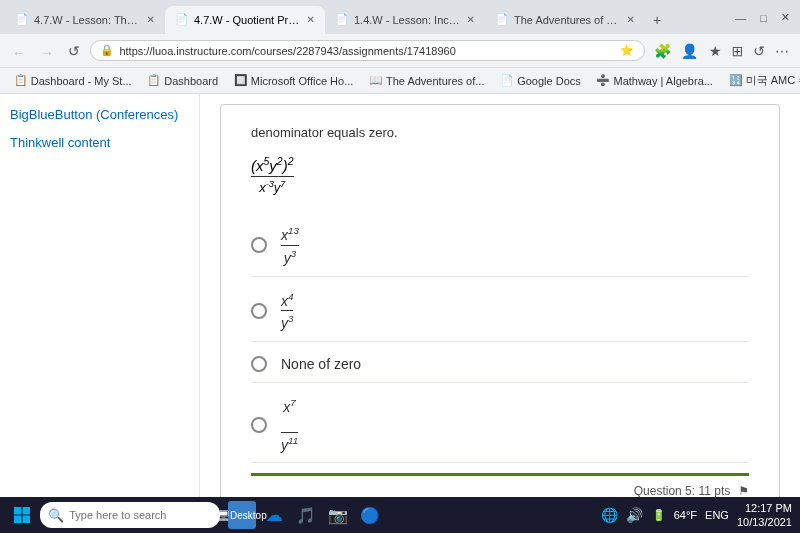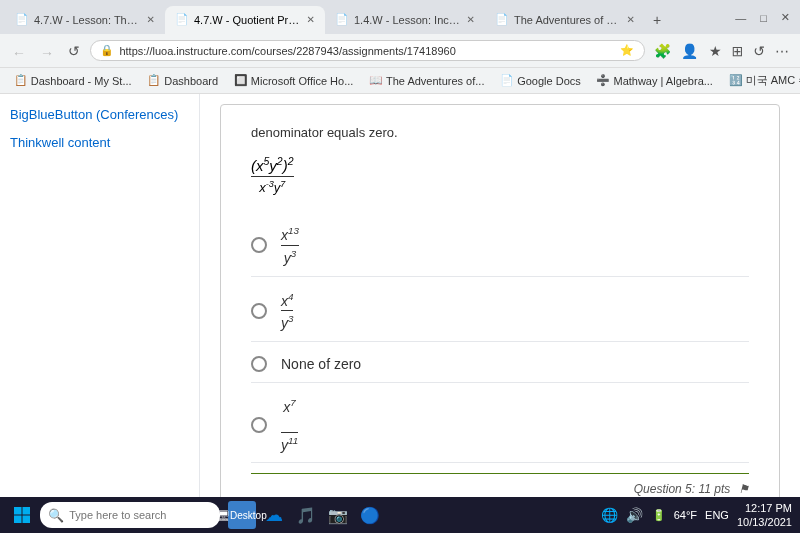--- a/index.html
+++ b/index.html
@@ -79,21 +79,21 @@
     }
     .answer-choice:last-child { border-bottom: 1px solid #e5e7eb; }
     .radio-btn {
       width: 16px; height: 16px; border: 2px solid #888; border-radius: 50%;
       flex-shrink: 0; background: #fff; cursor: pointer;
     }
     .choice-label { font-size: 14px; color: #333; }
 
     .question-footer {
       display: flex; justify-content: flex-end; align-items: flex-start;
-      padding: 8px 0 0 0; font-size: 12px; color: #555; border-top: 1px solid #4d7c0f; margin-top: 10px; font-style: italic;
+      padding: 8px 0 0 0; font-size: 12px; color: #555; border-top: 3px solid #4d7c0f; margin-top: 10px;
     }
 
     
     .scroll-indicator {
       height: 8px; background: #f5f5f5; border-top: 1px solid #ddd;
       display: flex; align-items: center; padding: 0 10px;
     }
     .scroll-track { flex: 1; height: 4px; background: #ddd; border-radius: 2px; position: relative; }
     .scroll-thumb { width: 60px; height: 4px; background: #aaa; border-radius: 2px; margin-left: 20px; }
 

